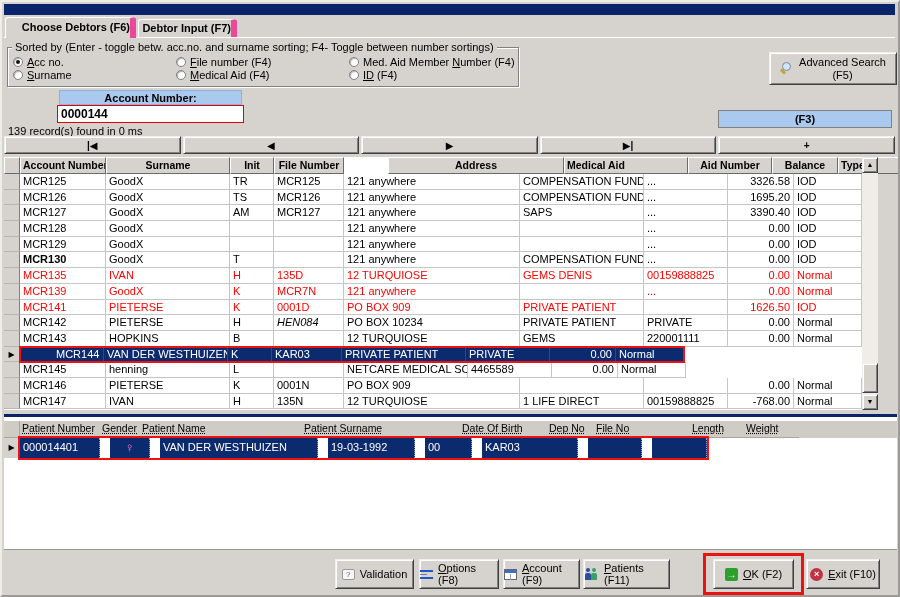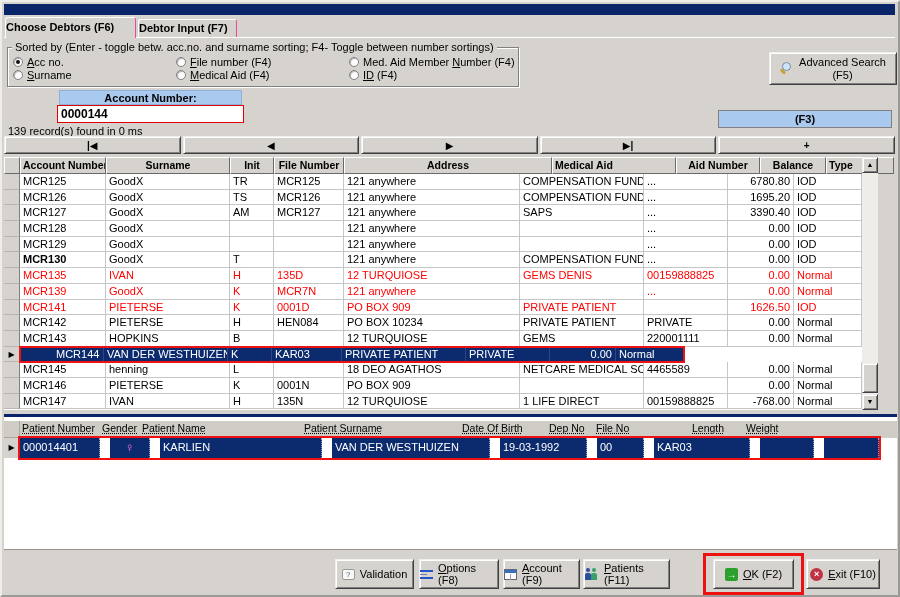--- a/index.html
+++ b/index.html
@@ -6,22 +6,22 @@
   *{box-sizing:border-box;}
   .screen{
     position:relative;width:900px;height:597px;background:#d6d3ce;
     font-family:"Liberation Sans","DejaVu Sans",sans-serif;font-size:11px;color:#000;
     border:2px outset #efede8;overflow:hidden;
   }
   
   .titlebar{position:absolute;left:2px;top:2px;right:3px;height:11px;background:#0a246a;}
   
   .tab{position:absolute;background:#d6d3ce;border-top:1px solid #fff;border-left:1px solid #fff;
-       border-right:1px solid #ec4899;border-top-left-radius:3px;border-top-right-radius:3px;
-       font-weight:bold;text-align:left;line-height:19px;}
+       border-right:6px solid #ec4899;border-top-left-radius:3px;border-top-right-radius:3px;
+       font-weight:bold;text-align:right;line-height:19px;}
   .tab.active{left:3px;top:15px;width:131px;height:21px;z-index:3;}
   .tab.inactive{left:136px;top:17px;width:99px;height:19px;z-index:1;line-height:17px;}
   .tabpanel-edge{position:absolute;left:2px;top:35px;right:3px;height:1px;background:#fff;z-index:2;}
   
   .sortbox{position:absolute;left:5px;top:45px;width:512px;height:40px;
     border:1px solid #808080;box-shadow:inset 1px 1px 0 #fff, 1px 1px 0 #fff;}
   .sortbox .legend{position:absolute;left:4px;top:-7px;background:#d6d3ce;padding:0 3px;white-space:nowrap;}
   .radio-item{position:absolute;display:flex;align-items:center;gap:4px;white-space:nowrap;}
   .radio-circle{width:10px;height:10px;border-radius:50%;background:#fff;border:1px solid #808080;
     box-shadow:inset 1px 1px 1px #b0b0b0;position:relative;flex:0 0 auto;}
@@ -184,38 +184,38 @@
     <div class="btn3d nav-btn">+</div>
   </div>
 
   <div class="grid debtor-grid">
     <div class="hrow">
       <div class="hcell selh"></div>
     <div class="hcell" style="width: 86px; text-align: left;">Account Number</div>
         <div class="hcell" style="width: 124px; text-align: center;">Surname</div>
         <div class="hcell" style="width: 44px; text-align: center;">Init</div>
         <div class="hcell" style="width: 70px; text-align: center;">File Number</div>
-        <div class="hcell" style="width: 208px; text-align: center;">Address</div>
+        <div class="hcell" style="width: 176px; text-align: center; margin-left: 44px;">Address</div>
         <div class="hcell" style="width: 124px; text-align: left;">Medical Aid</div>
         <div class="hcell" style="width: 84px; text-align: center;">Aid Number</div>
         <div class="hcell" style="width: 66px; text-align: center;">Balance</div>
         <div class="hcell" style="width: 68px; text-align: left;">Type</div>
       </div>
     <div>
         <div class="grow ">
           <div class="selcell"></div>
           <div class="rowcells">
             <div class="gcell" style="width: 86px;">MCR125</div>
             <div class="gcell" style="width: 124px;">GoodX</div>
             <div class="gcell" style="width: 44px;">TR</div>
             <div class="gcell" style="width: 70px;">MCR125</div>
             <div class="gcell" style="width: 176px;">121 anywhere</div>
             <div class="gcell" style="width: 124px;">COMPENSATION FUND</div>
             <div class="gcell" style="width: 84px;">...</div>
-            <div class="gcell" style="width: 66px; text-align: right;">6780.80</div>
+            <div class="gcell" style="width: 66px; text-align: right;">3326.58</div>
             <div class="gcell" style="width: 68px;">IOD</div>
           </div>
         </div>
         <div class="grow ">
           <div class="selcell"></div>
           <div class="rowcells">
             <div class="gcell" style="width: 86px;">MCR126</div>
             <div class="gcell" style="width: 124px;">GoodX</div>
             <div class="gcell" style="width: 44px;">TS</div>
             <div class="gcell" style="width: 70px;">MCR126</div>
@@ -323,21 +323,21 @@
             <div class="gcell" style="width: 66px; text-align: right;">1626.50</div>
             <div class="gcell" style="width: 68px;">IOD</div>
           </div>
         </div>
         <div class="grow ">
           <div class="selcell"></div>
           <div class="rowcells">
             <div class="gcell" style="width: 86px;">MCR142</div>
             <div class="gcell" style="width: 124px;">PIETERSE</div>
             <div class="gcell" style="width: 44px;">H</div>
-            <div class="gcell" style="width: 70px;">HEN084</div>
+            <div class="gcell" style="width: 70px; font-style: italic;">HEN084</div>
             <div class="gcell" style="width: 176px;">PO BOX 10234</div>
             <div class="gcell" style="width: 124px;">PRIVATE PATIENT</div>
             <div class="gcell" style="width: 84px;">PRIVATE</div>
             <div class="gcell" style="width: 66px; text-align: right;">0.00</div>
             <div class="gcell" style="width: 68px;">Normal</div>
           </div>
         </div>
         <div class="grow ">
           <div class="selcell"></div>
           <div class="rowcells">
@@ -365,21 +365,20 @@
             <div class="gcell" style="width: 68px;">Normal</div>
           </div>
         </div>
         <div class="grow ">
           <div class="selcell"></div>
           <div class="rowcells">
             <div class="gcell" style="width: 86px;">MCR145</div>
             <div class="gcell" style="width: 124px;">henning</div>
             <div class="gcell" style="width: 44px;">L</div>
             <div class="gcell" style="width: 70px;"></div>
-            <div class="gcell" style="width: 176px;">18 DEO AGATHOS</div>
             <div class="gcell" style="width: 124px;">NETCARE MEDICAL SCHE</div>
             <div class="gcell" style="width: 84px;">4465589</div>
             <div class="gcell" style="width: 66px; text-align: right;">0.00</div>
             <div class="gcell" style="width: 68px;">Normal</div>
           </div>
         </div>
         <div class="grow ">
           <div class="selcell"></div>
           <div class="rowcells">
             <div class="gcell" style="width: 86px;">MCR146</div>
@@ -431,21 +430,20 @@
           <div class="hcell" style="width: 96px; text-align: left;">File No</div>
           <div class="hcell" style="width: 54px; text-align: left;">Length</div>
           <div class="hcell" style="width: 55px; text-align: left;">Weight</div>
         </div>
       <div>
           <div class="grow selected">
             <div class="selcell">▶</div>
             <div class="rowcells">
               <div class="gcell" style="width: 80px;">000014401</div>
               <div class="gcell gender" style="width: 40px;">♀</div>
-              <div class="gcell" style="width: 162px;">KARLIEN</div>
               <div class="gcell" style="width: 158px;">VAN DER WESTHUIZEN</div>
               <div class="gcell" style="width: 87px;">19-03-1992</div>
               <div class="gcell" style="width: 47px;">00</div>
               <div class="gcell" style="width: 96px;">KAR03</div>
               <div class="gcell" style="width: 54px;"></div>
               <div class="gcell" style="width: 55px;"></div>
             </div>
           </div>
         </div>
     </div>

